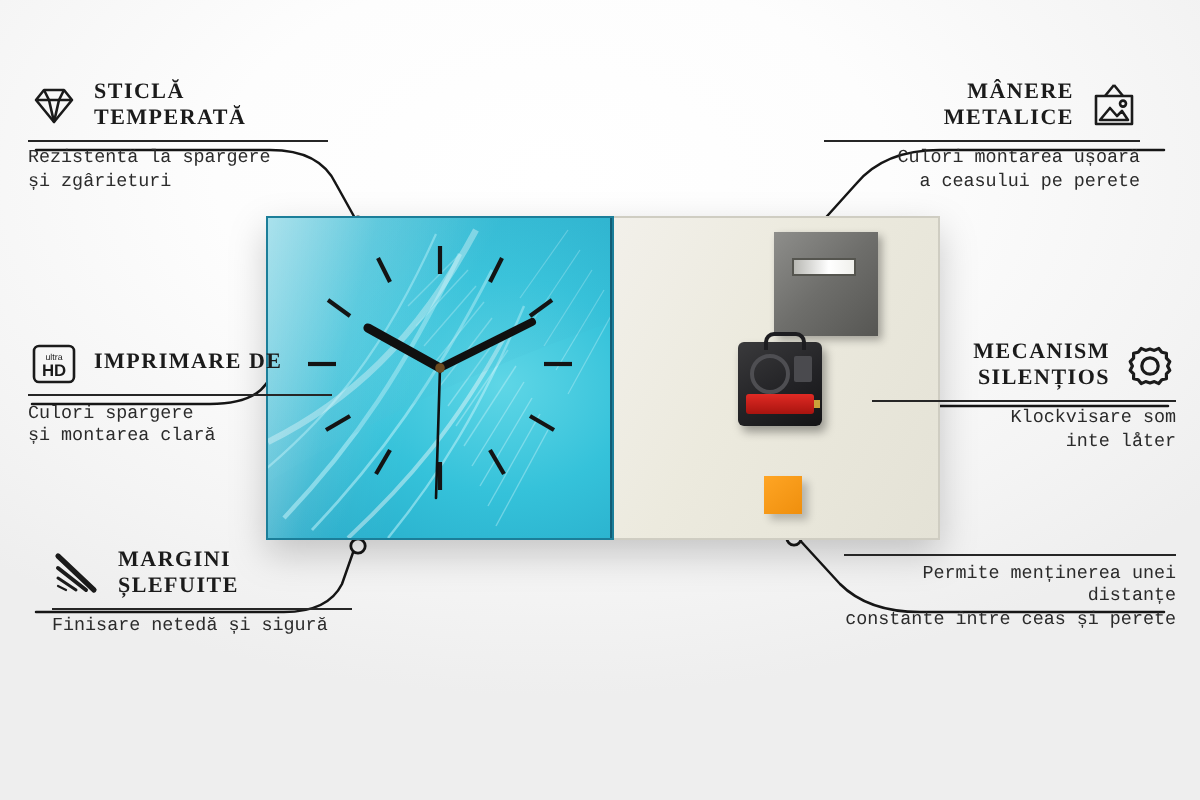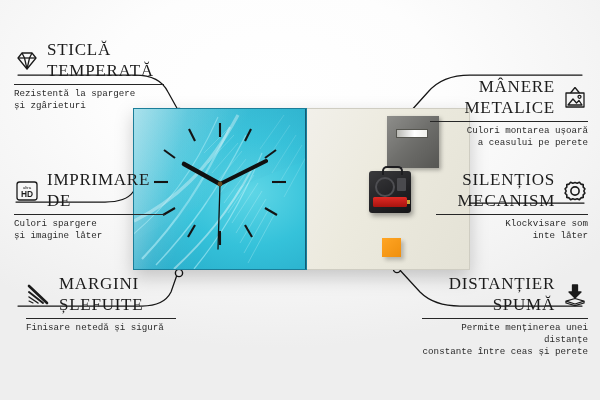--- a/index.html
+++ b/index.html
@@ -14,39 +14,39 @@
   .stage{position:absolute;inset:0;}
   .lines{position:absolute;inset:0;width:600px;height:400px;pointer-events:none;}
 
   
   .feat{position:absolute;}
   .feat .row{display:flex;align-items:center;gap:7px;}
   .feat.left .row{justify-content:flex-start;}
   .feat.right .row{justify-content:flex-end;}
   .feat .ttl{
     font-family:"Liberation Serif",serif;
-    font-weight:400;font-size:17px;letter-spacing:.75px;
+    font-weight:700;font-size:11px;letter-spacing:.75px;
     color:#1b1b1b;line-height:1.22;text-transform:uppercase;
   }
   .feat.left .ttl{text-align:left;}
   .feat.right .ttl{text-align:right;}
   .feat .rule{height:1px;background:#262626;margin:3px 0 2.5px;}
   .feat .sub{
     font-family:Liberation Mono, monospace;
     font-size:9.2px;color:#2b2b2b;line-height:1.3;
   }
   .feat.left .sub{text-align:left;}
   .feat.right .sub{text-align:right;}
   .ico{width:26px;height:24px;flex:0 0 auto;display:block;}
 
   
   #f-glass   {left:14px; top:40px;  width:150px;}
   #f-print   {left:14px; top:170px; width:152px;}
   #f-edges   {left:26px; top:274px; width:150px;}
-  #f-hooks   {right:12px;top:40px;  width:158px;margin-top:37px;}
+  #f-hooks   {right:30px;top:40px;  width:158px;}
   #f-mech    {right:12px;top:170px; width:152px;}
   #f-spacer  {right:12px;top:274px; width:166px;}
 
   
   .product{position:absolute;left:133px;top:108px;width:336px;height:160px;
            filter:drop-shadow(0 7px 9px rgba(0,0,0,.20));}
   .panel-back{
     position:absolute;left:172px;top:0;width:164px;height:160px;
     background:linear-gradient(118deg,#f2f0ea 0%,#eceade 42%,#e4e2d6 100%);
     border:1px solid #cfcdc2;border-left:none;
@@ -243,21 +243,21 @@
         <text x="13" y="10.2" font-family="Liberation Sans, sans-serif" font-size="4.4" text-anchor="middle" fill="#1b1b1b">ultra</text>
         <text x="13" y="18" font-family="Liberation Sans, sans-serif" font-size="8.4" font-weight="bold" text-anchor="middle" fill="#1b1b1b">HD</text>
       </svg>
       <div class="ttl">
         <div>IMPRIMARE DE</div>
       </div>
     </div>
     <div class="rule"></div>
     <div class="sub">
       <div>Culori spargere</div>
-      <div>și imagine låter</div>
+      <div>și montarea clară</div>
     </div>
   </div>
 
   <div class="feat left" id="f-edges">
     <div class="row">
       <svg class="ico" viewBox="0 0 26 24">
         <g stroke="#1b1b1b" stroke-linecap="round">
           <line x1="3" y1="3" x2="21" y2="20" stroke-width="2.6"></line>
           <line x1="3" y1="9" x2="17" y2="20" stroke-width="2.0"></line>
           <line x1="3" y1="14" x2="12" y2="20" stroke-width="1.5"></line>
@@ -293,55 +293,42 @@
     <div class="rule"></div>
     <div class="sub">
       <div>Culori montarea ușoară</div>
       <div>a ceasului pe perete</div>
     </div>
   </div>
 
   <div class="feat right" id="f-mech">
     <div class="row">
       <div class="ttl">
+        <div>MECANISM</div>
         <div>SILENȚIOS</div>
-        <div>MECANISM</div>
       </div>
       <svg class="ico" viewBox="0 0 26 24">
         <g fill="none" stroke="#1b1b1b" stroke-width="1.6" stroke-linejoin="round">
           <path d="M13,3.5 L15.2,4.2 L17.4,3.2 L18.9,5.1 L21.2,5.6 L21.2,8.1 L22.9,9.8
                    L21.8,12 L22.9,14.2 L21.2,15.9 L21.2,18.4 L18.9,18.9 L17.4,20.8
                    L15.2,19.8 L13,20.5 L10.8,19.8 L8.6,20.8 L7.1,18.9 L4.8,18.4
                    L4.8,15.9 L3.1,14.2 L4.2,12 L3.1,9.8 L4.8,8.1 L4.8,5.6 L7.1,5.1
                    L8.6,3.2 L10.8,4.2 Z"></path>
           <circle cx="13" cy="12" r="4.1"></circle>
         </g>
       </svg>
     </div>
     <div class="rule"></div>
     <div class="sub">
       <div>Klockvisare som</div>
       <div>inte låter</div>
     </div>
   </div>
 
   <div class="feat right" id="f-spacer">
-    <div class="row">
-      <div class="ttl">
-        <div>DISTANȚIER</div>
-        <div>SPUMĂ</div>
-      </div>
-      <svg class="ico" viewBox="0 0 26 24">
-        <g fill="none" stroke="#1b1b1b" stroke-width="1.3" stroke-linejoin="round">
-          <path d="M10.5,2 L15.5,2 L15.5,9 L19,9 L13,15 L7,9 L10.5,9 Z" fill="#1b1b1b"></path>
-          <path d="M13,15.5 L22,18.2 L13,21 L4,18.2 Z"></path>
-          <path d="M4,18.2 L4,20 L13,22.6 L22,20 L22,18.2"></path>
-        </g>
-      </svg>
-    </div>
     <div class="rule"></div>
     <div class="sub">
       <div>Permite menținerea unei distanțe</div>
       <div>constante între ceas și perete</div>
     </div>
   </div>
 
 </div>
 
 </body></html>

